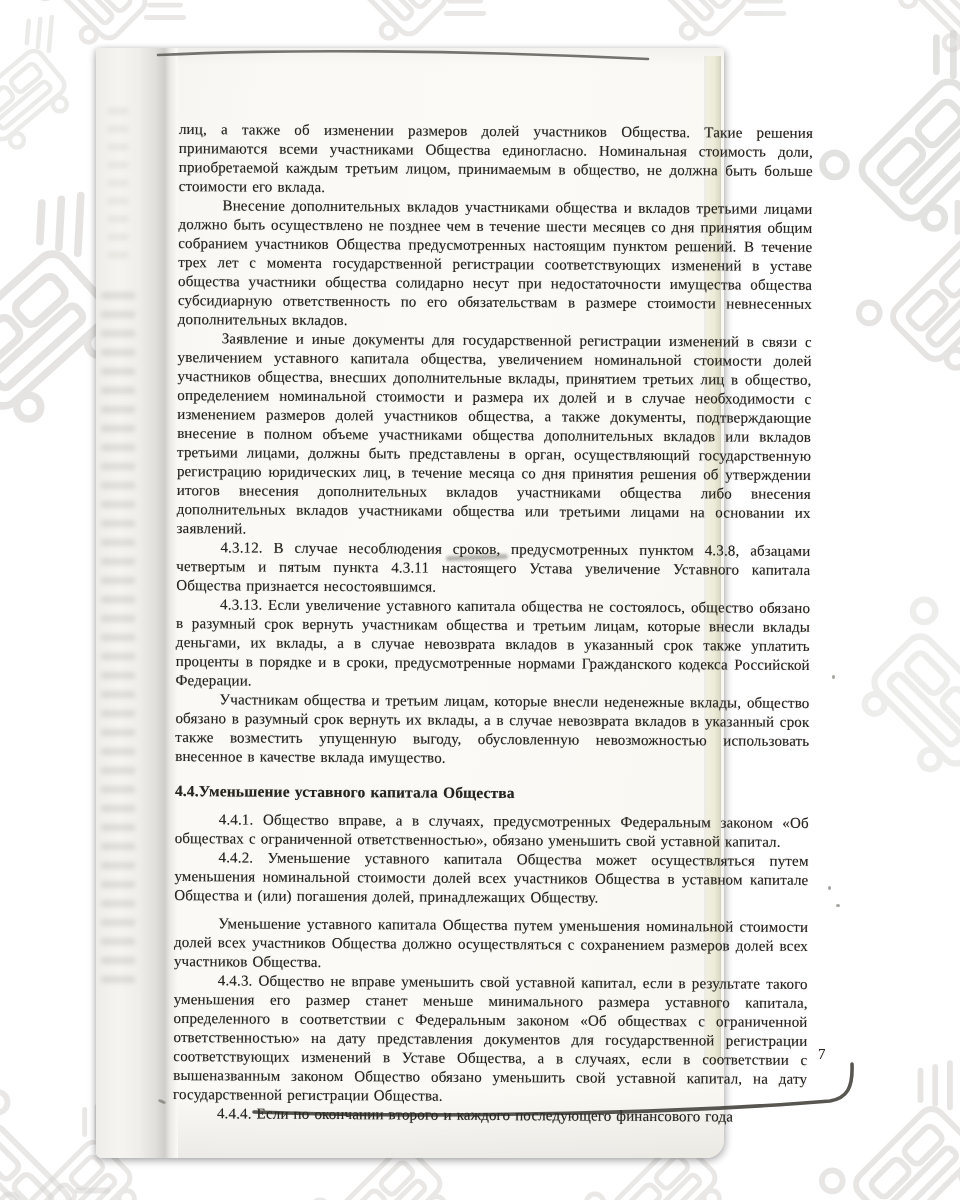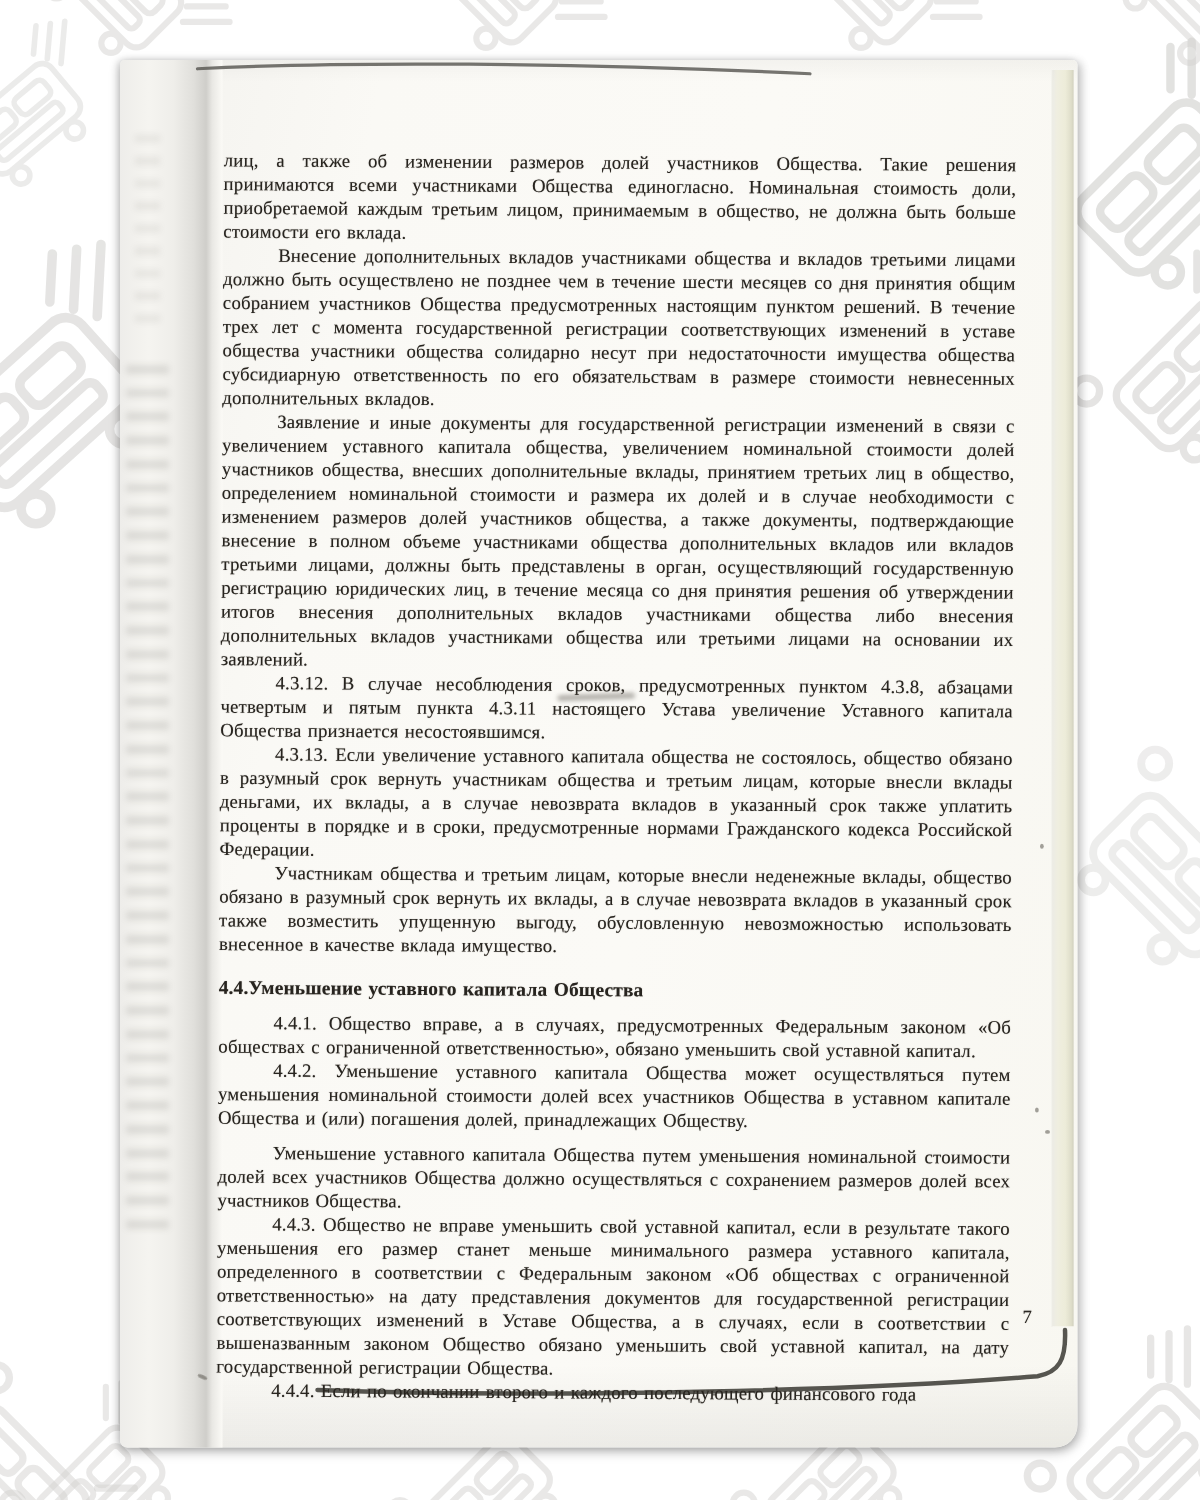--- a/index.html
+++ b/index.html
@@ -10,21 +10,21 @@
     position:relative;
     font-family:"Liberation Serif", serif;
   }
   .canvas{position:absolute;inset:0;}
   
   .pattern{
     position:absolute;left:0;top:0;width:960px;height:1200px;z-index:0;
   }
   
   .page{
-    position:absolute;left:96px;top:48px;width:766px;height:1110px;
+    position:absolute;left:96px;top:48px;width:628px;height:1110px;
     background:
       linear-gradient(to bottom, rgba(0,0,0,0.03) 0, rgba(0,0,0,0) 18px),
       linear-gradient(to bottom, rgba(0,0,0,0) 94%, rgba(0,0,0,0.06) 100%),
       linear-gradient(100deg,#f3f2ee 0%,#faf9f5 22%,#fbfaf6 55%,#f8f7f1 100%);
     border-radius:4px 4px 18px 6px;
     box-shadow:0 3px 9px rgba(0,0,0,0.22), 3px 2px 7px rgba(0,0,0,0.12), -2px 0 5px rgba(0,0,0,0.10);
     z-index:2;
   }
   
   .curl{

